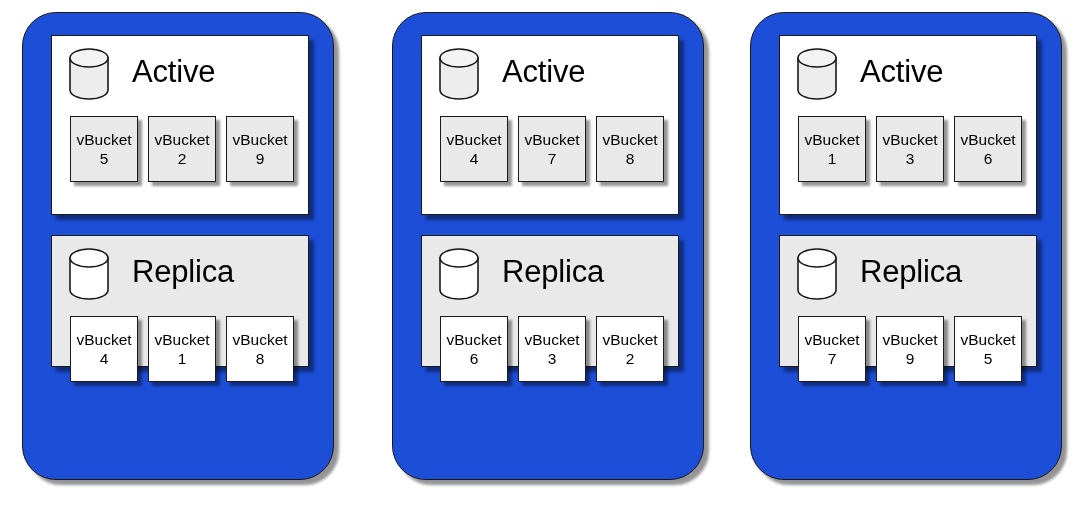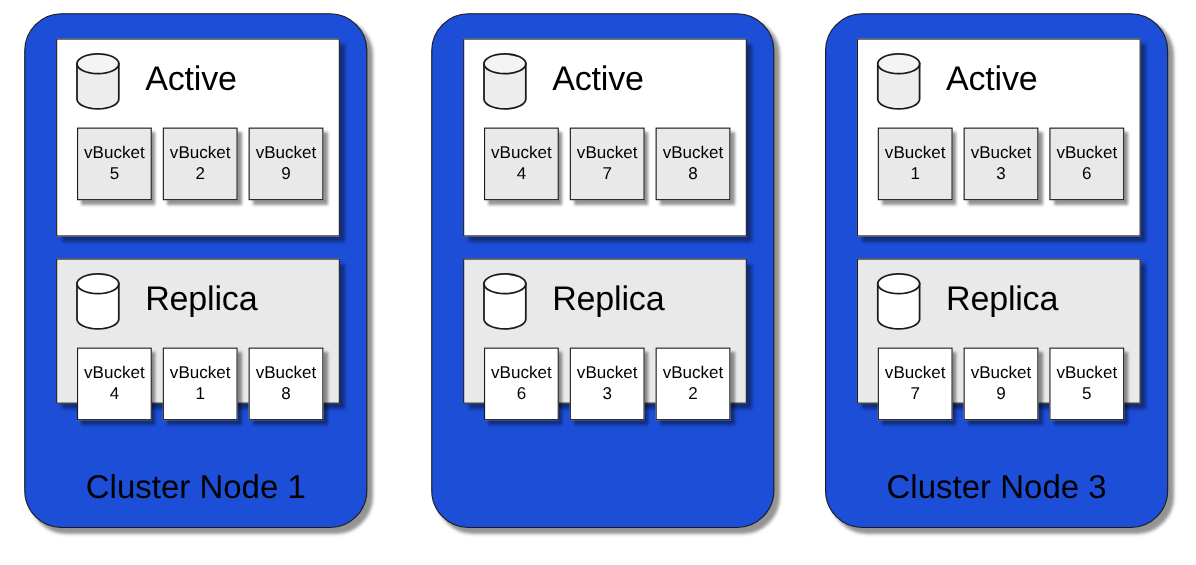--- a/index.html
+++ b/index.html
@@ -178,21 +178,20 @@
           <span class="vb-label">vBucket</span>
           <span class="vb-num">1</span>
         </div>
         <div class="vbucket">
           <span class="vb-label">vBucket</span>
           <span class="vb-num">8</span>
         </div>
       </div>
     </div>
 
-    <div class="node-caption">Cluster Node 1</div>
   </div>
 
   <div class="cluster-node node-2">
 
     <div class="section active-section">
       <div class="section-head">
         <span class="cylinder">
           <svg viewBox="0 0 42 52" xmlns="http://www.w3.org/2000/svg">
             <path d="M2,10 L2,42 A19,9 0 0 0 40,42 L40,10 Z" fill="#ededed" stroke="#1a1a1a" stroke-width="1.6"></path>
             <ellipse cx="21" cy="10" rx="19" ry="9" fill="#f4f4f4" stroke="#1a1a1a" stroke-width="1.6"></ellipse>
@@ -291,16 +290,15 @@
           <span class="vb-label">vBucket</span>
           <span class="vb-num">9</span>
         </div>
         <div class="vbucket">
           <span class="vb-label">vBucket</span>
           <span class="vb-num">5</span>
         </div>
       </div>
     </div>
 
-    <div class="node-caption">Cluster Node 3</div>
   </div>
 
 </div>
 
 </body></html>

